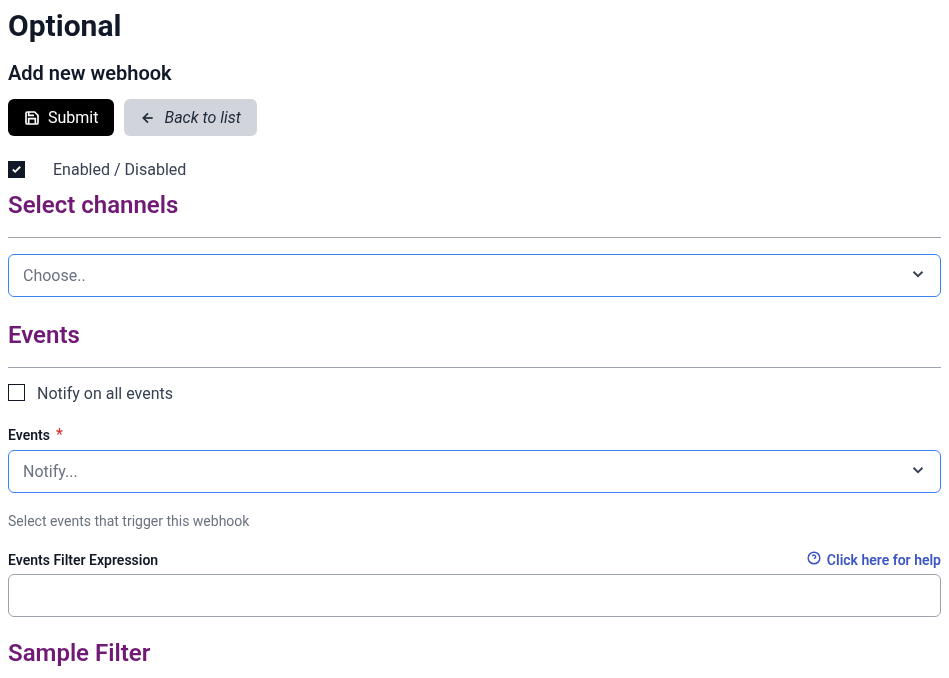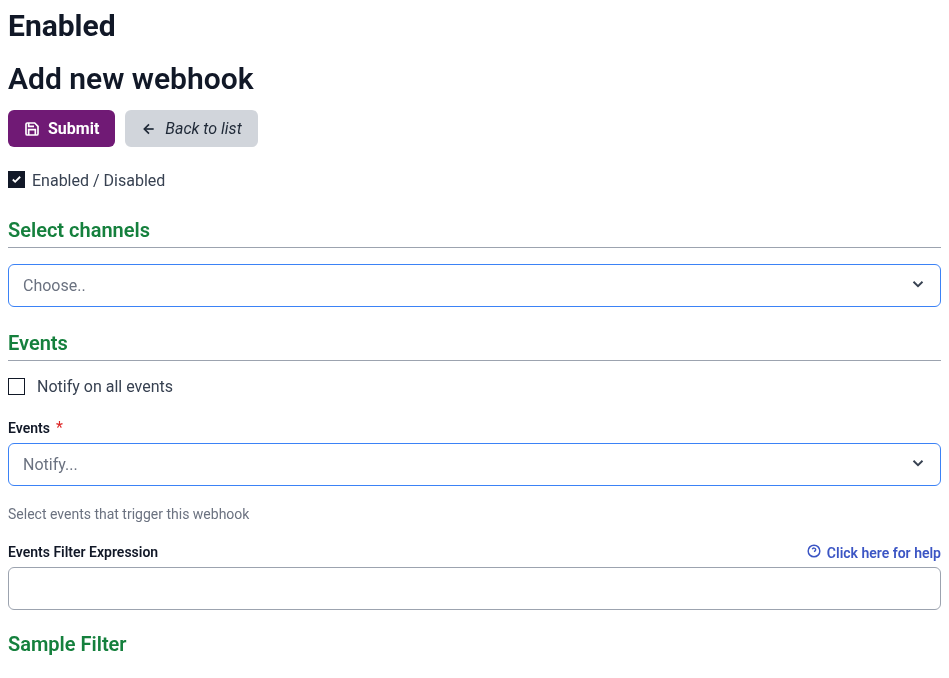--- a/index.html
+++ b/index.html
@@ -13,21 +13,21 @@
     padding: 8px;
     background: #fff;
   }
   .page-title {
     font-size: 30px;
     font-weight: 700;
     margin-bottom: 18px;
     color: #111827;
   }
   .section-title {
-    font-size: 30px;
+    font-size: 20px;
     font-weight: 600;
     margin-bottom: 14px;
     color: #111827;
   }
   .button-row {
     display: flex;
     gap: 10px;
     margin-bottom: 24px;
   }
   .btn {
@@ -35,39 +35,38 @@
     align-items: center;
     gap: 8px;
     padding: 9px 16px;
     border-radius: 6px;
     font-size: 16px;
     cursor: pointer;
     border: none;
     font-family: inherit;
   }
   .btn-primary {
-    background: #701a75;
+    background: #000000;
     color: #fff;
-    font-weight: bold;
   }
   .btn-secondary {
     background: #d1d5db;
     color: #1f2937;
     font-style: italic;
   }
   .icon-svg {
     width: 16px;
     height: 16px;
     display: inline-block;
   }
   .checkbox-row {
     display: flex;
-    align-items: flex-start;
-    gap: 7px;
-    margin-bottom: 28px;
+    align-items: center;
+    gap: 28px;
+    margin-bottom: 12px;
   }
   .checkbox {
     width: 17px;
     height: 17px;
     border: 1.5px solid #111827;
     display: inline-flex;
     align-items: center;
     justify-content: center;
     cursor: pointer;
     flex-shrink: 0;
@@ -81,26 +80,26 @@
   .checkbox svg {
     display: none;
     width: 11px;
     height: 11px;
   }
   .checkbox-label {
     font-size: 16px;
     color: #374151;
   }
   .subsection-title {
-    font-size: 20px;
-    font-weight: 600;
-    padding-bottom: 5px;
+    font-size: 24px;
+    font-weight: 600;
+    padding-bottom: 18px;
     border-bottom: 1px solid #9ca3af;
     margin-bottom: 16px;
-    color: #15803d;
+    color: #701a75;
   }
   .select-wrapper {
     position: relative;
     margin-bottom: 24px;
   }
   .select-input {
     width: 100%;
     padding: 11px 40px 11px 14px;
     border: 1px solid #3b82f6;
     border-radius: 6px;
@@ -118,21 +117,21 @@
     top: 50%;
     transform: translateY(-50%);
     pointer-events: none;
   }
   .field-block {
     margin-bottom: 22px;
   }
   .field-label-row {
     display: flex;
     justify-content: space-between;
-    align-items: flex-start;
+    align-items: center;
     margin-bottom: 6px;
   }
   .field-label {
     font-size: 14px;
     font-weight: 600;
     color: #111827;
   }
   .required-star {
     color: #dc2626;
     margin-left: 2px;
@@ -159,29 +158,28 @@
     border-radius: 6px;
     font-size: 16px;
     font-family: inherit;
     background: #fff;
   }
   .events-section {
     margin-bottom: 8px;
   }
   .notify-row {
     display: flex;
-    align-items: center;
     gap: 12px;
     margin-bottom: 22px;
   }
 </style>
 </head>
 <body>
 
-<h1 class="page-title">Enabled</h1>
+<h1 class="page-title">Optional</h1>
 
 <h2 class="section-title">Add new webhook</h2>
 
 <div class="button-row">
   <button class="btn btn-primary">
     <span class="icon-svg">
       <svg viewBox="0 0 24 24" fill="none" stroke="currentColor" stroke-width="2.5">
         <path d="M19 21H5a2 2 0 0 1-2-2V5a2 2 0 0 1 2-2h11l5 5v11a2 2 0 0 1-2 2z"></path>
         <polyline points="17 21 17 13 7 13 7 21"></polyline>
         <polyline points="7 3 7 8 15 8"></polyline>

